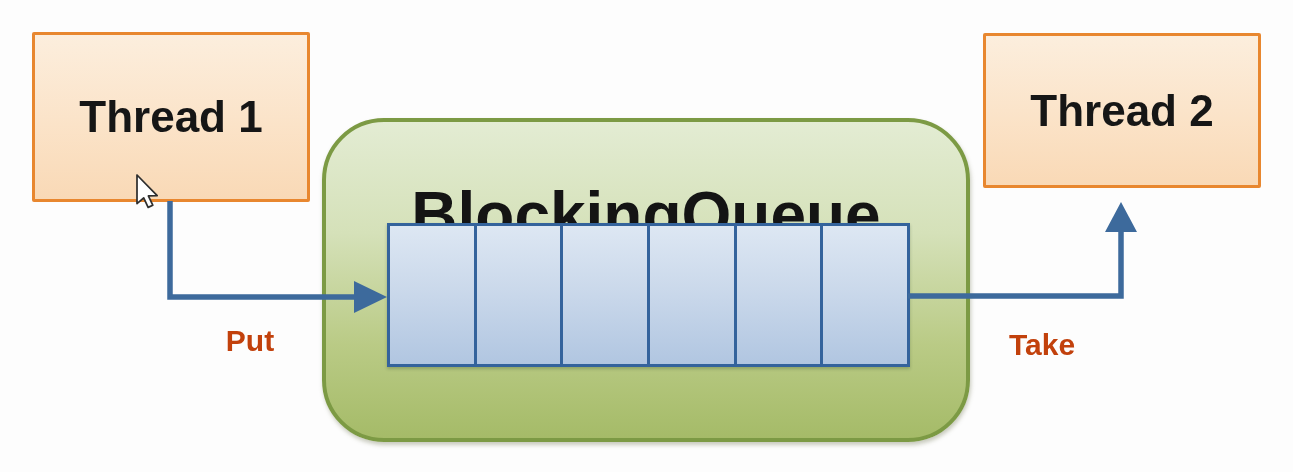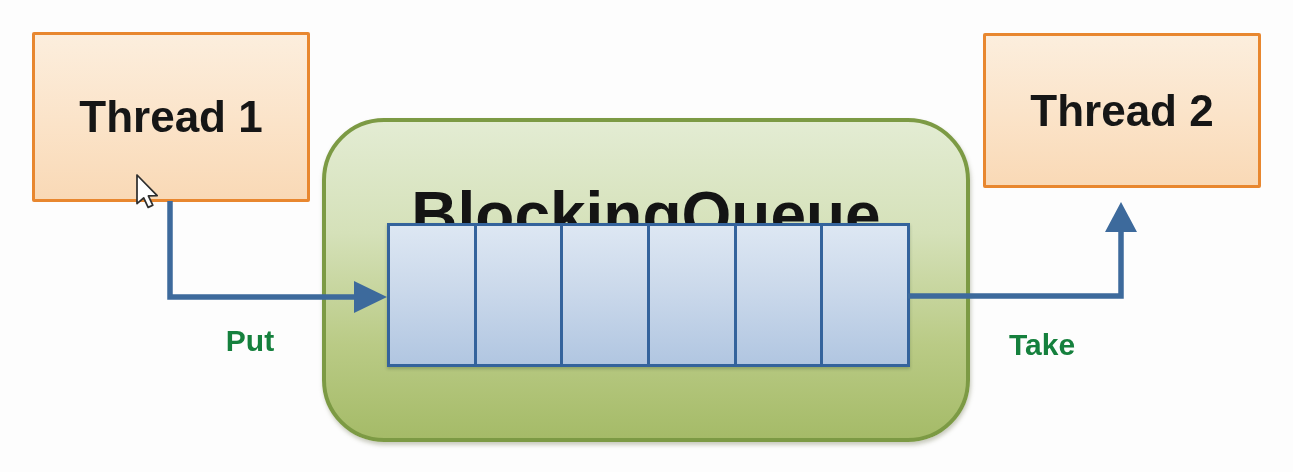--- a/index.html
+++ b/index.html
@@ -70,21 +70,21 @@
   }
   .slot:first-child { border-left: none; }
 
   
   .edge-label {
     position: absolute;
     width: 120px;
     text-align: center;
     font-size: 30px;
     font-weight: bold;
-    color: #15803d;
+    color: #c2410c;
   }
   #put-label  { left: 190px; top: 324px; }
   #take-label { left: 982px; top: 328px; }
 
   
   .overlay {
     position: absolute;
     left: 0; top: 0;
     width: 1293px; height: 472px;
     pointer-events: none;

